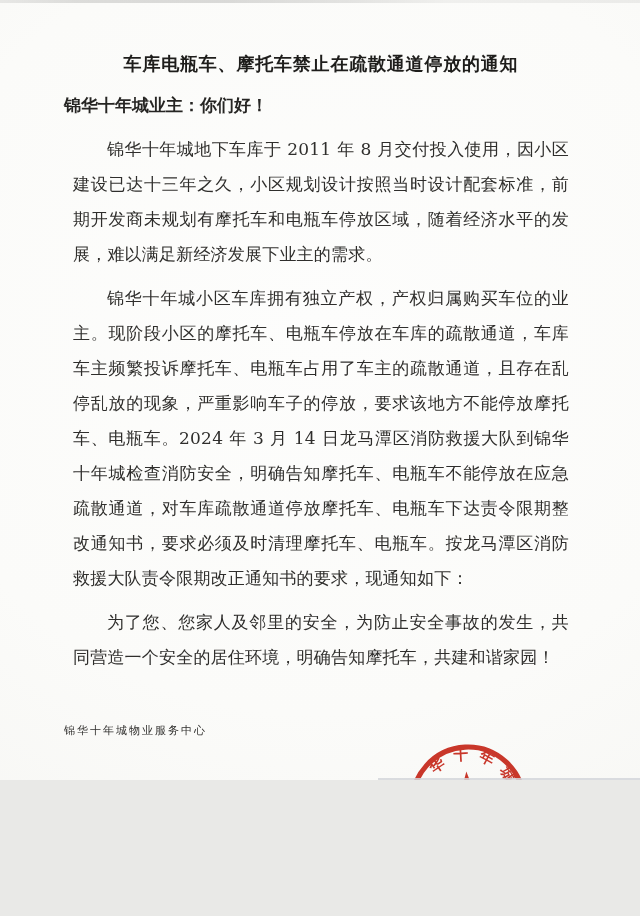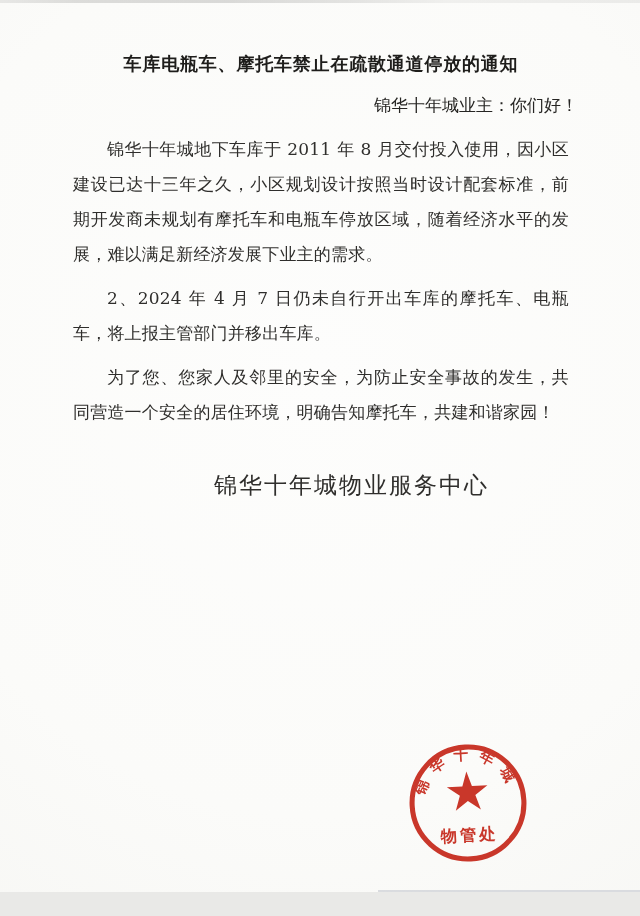--- a/index.html
+++ b/index.html
@@ -1,18 +1,18 @@
 <!DOCTYPE html>
 <html lang="zh"><head>
 <meta charset="utf-8">
 <style>
   html,body{margin:0;padding:0;background:#e9e9e7;}
   .paper{
     position:relative;
-    width:640px;height:892px;
+    width:640px;height:780px;
     margin:0 auto;
     background:
       radial-gradient(ellipse 120% 90% at 50% 42%, #fdfdfc 0%, #fbfbf9 55%, #f5f5f2 100%);
     overflow:hidden;
     font-family:"DejaVu Serif","Liberation Serif",serif;
     color:#2f2e2c;
   }
   .scan-edge-top{
     position:absolute;top:0;left:0;right:0;height:3px;
     background:linear-gradient(to right,#d8d8d6 0%,#c2c2c0 12%,#bdbdbb 35%,#cfcfcd 55%,#e6e6e4 70%,#dededc 100%);
@@ -25,34 +25,34 @@
   .content{
     position:absolute;top:50px;left:64px;width:514px;
   }
   .doc-title{
     margin:0 0 10px 0;
     font-size:18px;font-weight:bold;
     text-align:center;letter-spacing:.8px;
     line-height:28px;color:#1e1d1b;
   }
   .salutation{
-    margin:0;font-weight:normal;
-    font-size:17px;line-height:35px;color:#262523;text-align:right;
+    margin:0;font-weight:bold;
+    font-size:17px;line-height:35px;color:#262523;
   }
   .body-par{
     margin:9px;
     font-size:17px;line-height:35px;
     text-indent:2em;
     text-align:justify;
     letter-spacing:.2px;
   }
   .sign-block{margin-top:38px;}
   .sign-name{
-    margin:12px;font-size:23px;line-height:35px;
-    text-align:right;padding-right:77px;letter-spacing:2px;
+    margin:0;font-size:11px;line-height:35px;
+    text-align:left;padding-right:77px;letter-spacing:2px;
   }
   .sign-date{
     margin:2px 0 0 0;font-size:17px;line-height:35px;
     text-align:right;padding-right:107px;letter-spacing:1px;
   }
   .stamp{
     position:absolute;left:407px;top:741px;
     width:122px;height:124px;
     mix-blend-mode:multiply;opacity:.93;
     transform:rotate(-3deg);
@@ -65,21 +65,21 @@
 <div class="paper">
 
   <div class="scan-edge-top"></div>
 
   <div class="content">
     <h1 class="doc-title">车库电瓶车、摩托车禁止在疏散通道停放的通知</h1>
 
     <p class="salutation">锦华十年城业主：你们好！</p>
 
     <p class="body-par">锦华十年城地下车库于 2011 年 8 月交付投入使用，因小区建设已达十三年之久，小区规划设计按照当时设计配套标准，前期开发商未规划有摩托车和电瓶车停放区域，随着经济水平的发展，难以满足新经济发展下业主的需求。</p>
-    <p class="body-par">2、2024 年 4 月 7 日仍未自行开出车库的摩托车、电瓶车，将上报主管部门并移出车库。</p>
+    <p class="body-par">锦华十年城小区车库拥有独立产权，产权归属购买车位的业主。现阶段小区的摩托车、电瓶车停放在车库的疏散通道，车库车主频繁投诉摩托车、电瓶车占用了车主的疏散通道，且存在乱停乱放的现象，严重影响车子的停放，要求该地方不能停放摩托车、电瓶车。2024 年 3 月 14 日龙马潭区消防救援大队到锦华十年城检查消防安全，明确告知摩托车、电瓶车不能停放在应急疏散通道，对车库疏散通道停放摩托车、电瓶车下达责令限期整改通知书，要求必须及时清理摩托车、电瓶车。按龙马潭区消防救援大队责令限期改正通知书的要求，现通知如下：</p>
     <p class="body-par">为了您、您家人及邻里的安全，为防止安全事故的发生，共同营造一个安全的居住环境，明确告知摩托车，共建和谐家园！</p>
 
     <div class="sign-block">
       <p class="sign-name">锦华十年城物业服务中心</p>
     </div>
   </div>
 
   <svg class="stamp" viewBox="0 0 120 120" aria-hidden="true">
     <defs>
       <path id="seal-arc" d="M 17.65 52.5 A 43 43 0 0 1 102.35 52.5"></path>

